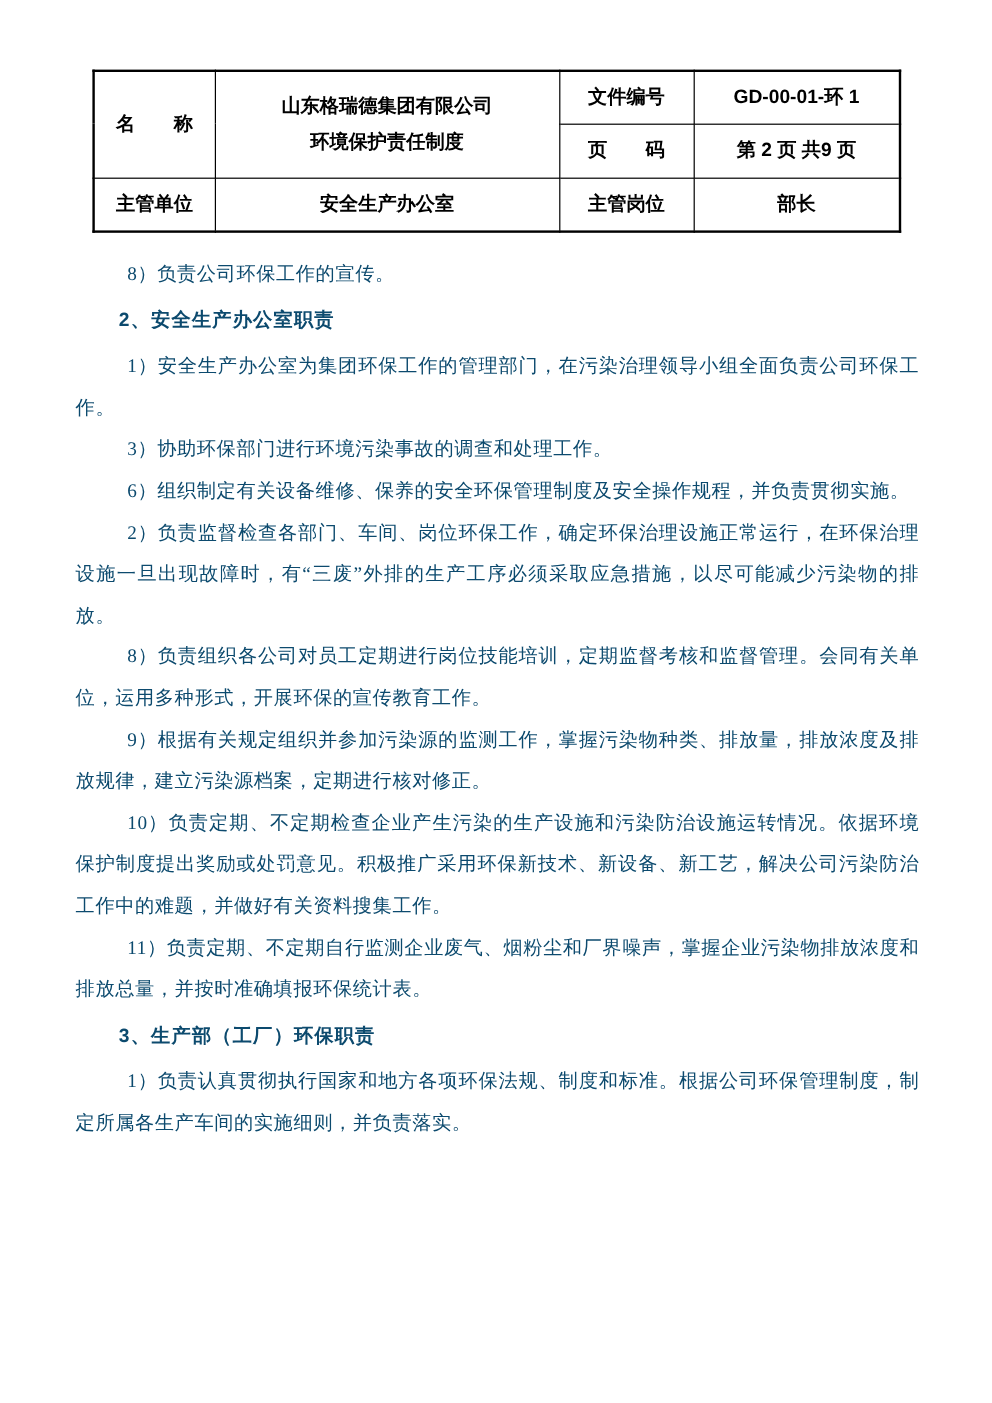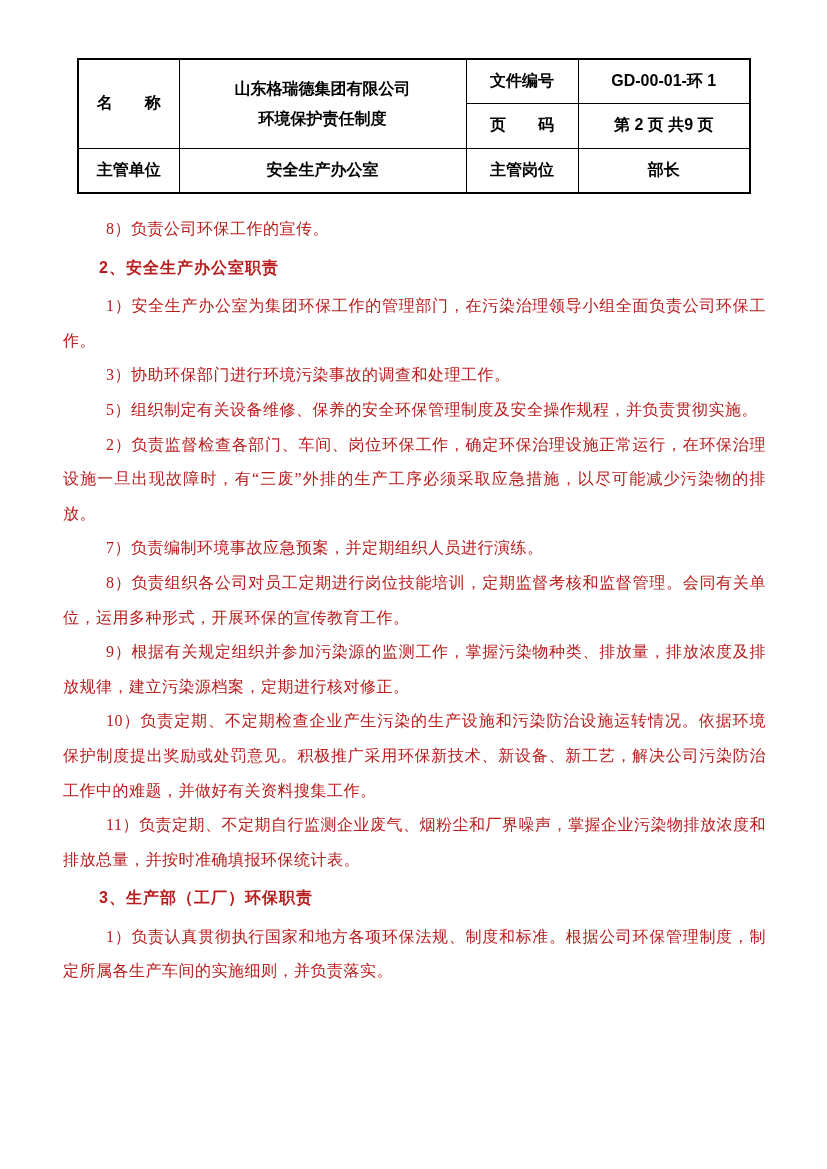--- a/index.html
+++ b/index.html
@@ -42,21 +42,21 @@
   
   .doc-body {
     position: absolute;
     left: 63px;
     top: 212px;
     width: 703px;
     font-size: 16px;
     line-height: 34.6px;
     letter-spacing: 0.5px;
     text-align: justify;
-    color: #b91c1c;
+    color: #0c4a6e;
   }
   .doc-body p.item {
     text-indent: 43px;
     margin: 0;
   }
   .doc-body p.heading {
     text-indent: 32px;
     margin: 4px;
     font-weight: bold;
     font-family: "Liberation Sans", "DejaVu Sans", sans-serif;
@@ -97,23 +97,22 @@
       <td>部长</td>
     </tr>
   </tbody>
     </table>
 
   <div class="doc-body">
     <p class="item">8）负责公司环保工作的宣传。</p>
     <p class="heading">2、安全生产办公室职责</p>
     <p class="item">1）安全生产办公室为集团环保工作的管理部门，在污染治理领导小组全面负责公司环保工作。</p>
     <p class="item">3）协助环保部门进行环境污染事故的调查和处理工作。</p>
-    <p class="item">5）组织制定有关设备维修、保养的安全环保管理制度及安全操作规程，并负责贯彻实施。</p>
+    <p class="item">6）组织制定有关设备维修、保养的安全环保管理制度及安全操作规程，并负责贯彻实施。</p>
     <p class="item">2）负责监督检查各部门、车间、岗位环保工作，确定环保治理设施正常运行，在环保治理设施一旦出现故障时，有“三废”外排的生产工序必须采取应急措施，以尽可能减少污染物的排放。</p>
-    <p class="item">7）负责编制环境事故应急预案，并定期组织人员进行演练。</p>
     <p class="item">8）负责组织各公司对员工定期进行岗位技能培训，定期监督考核和监督管理。会同有关单位，运用多种形式，开展环保的宣传教育工作。</p>
     <p class="item">9）根据有关规定组织并参加污染源的监测工作，掌握污染物种类、排放量，排放浓度及排放规律，建立污染源档案，定期进行核对修正。</p>
     <p class="item">10）负责定期、不定期检查企业产生污染的生产设施和污染防治设施运转情况。依据环境保护制度提出奖励或处罚意见。积极推广采用环保新技术、新设备、新工艺，解决公司污染防治工作中的难题，并做好有关资料搜集工作。</p>
     <p class="item">11）负责定期、不定期自行监测企业废气、烟粉尘和厂界噪声，掌握企业污染物排放浓度和排放总量，并按时准确填报环保统计表。</p>
     <p class="heading">3、生产部（工厂）环保职责</p>
     <p class="item">1）负责认真贯彻执行国家和地方各项环保法规、制度和标准。根据公司环保管理制度，制定所属各生产车间的实施细则，并负责落实。</p>
   </div>
 
 </div>
 

